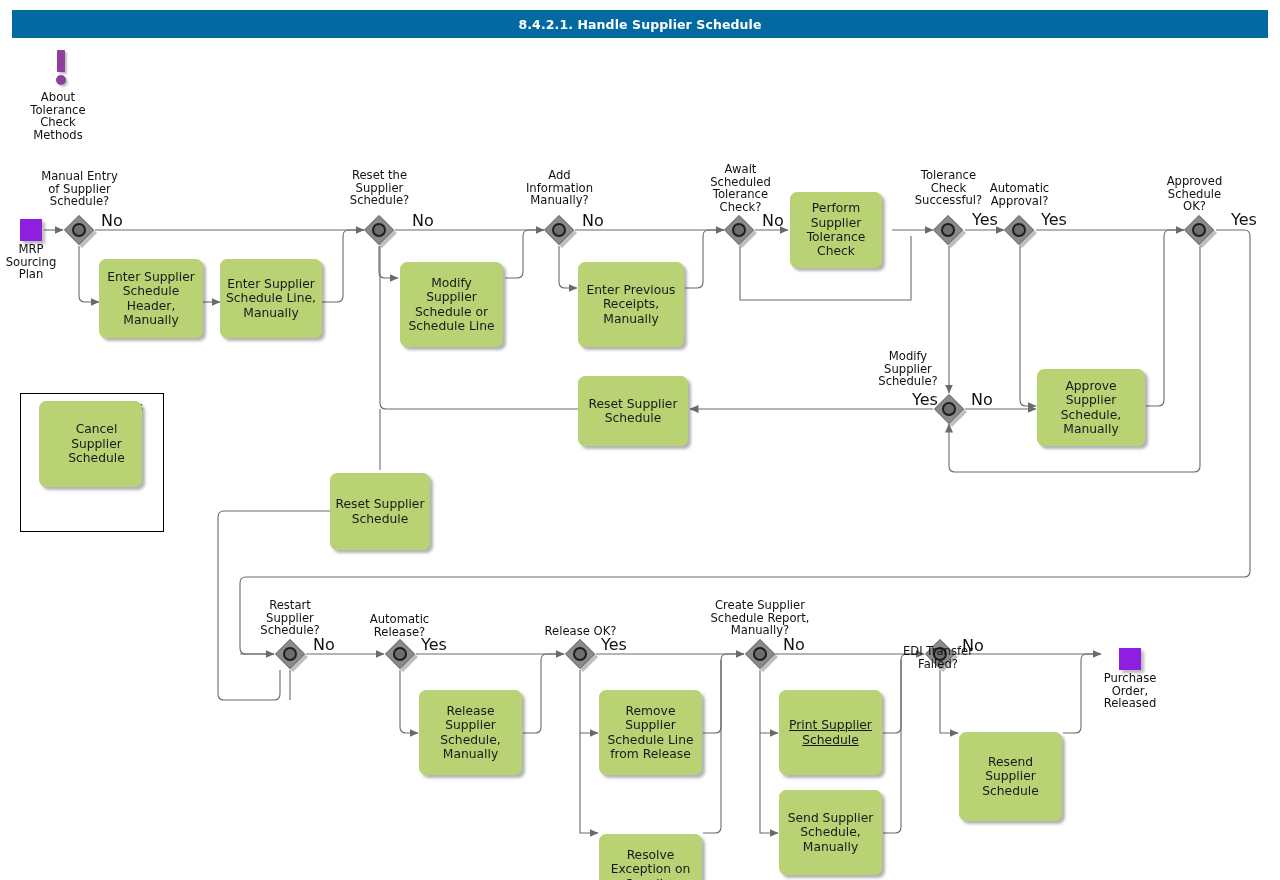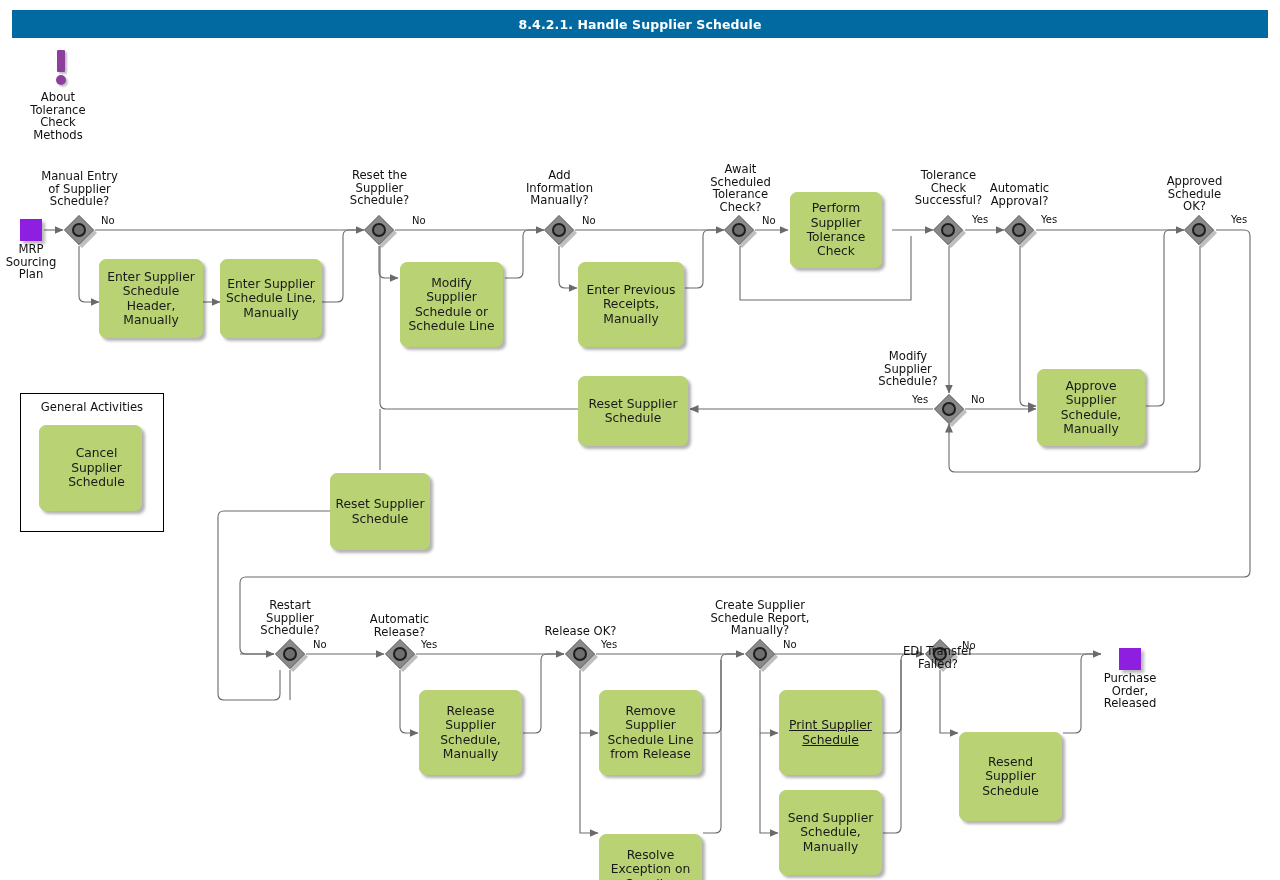--- a/index.html
+++ b/index.html
@@ -70,21 +70,21 @@
 
   
   .lbl{
     position:absolute;
     color:#111111;
     font-size:11.6px;line-height:12.6px;
     text-align:center;
     white-space:pre-line;
   }
   .yn{
-    position:absolute;color:#111111;font-size:10px;line-height:12.6px;
+    position:absolute;color:#111111;font-size:16px;line-height:12.6px;
   }
 
   
   .group{
     position:absolute;
     border:1px solid #000000;
     background:#ffffff;
   }
   .group-title{
     position:absolute;width:100%;text-align:center;
@@ -227,21 +227,21 @@
 Plan</div>
 
   <div class="evt" style="left:1119px;top:648px;"></div>
   <div class="lbl" style="left:1083px;top:672px;width:94px;">Purchase
 Order,
 Released</div>
 
   <div class="group" style="left:20px;top:393px;width:142px;height:137px;">
     <div class="group-title">General Activities</div>
   </div>
-  <div class="act" style="left:39px;top:425px;width:103px;height:86px;padding-left:16px;">Cancel Supplier
+  <div class="act" style="left:39px;top:401px;width:103px;height:86px;padding-left:16px;">Cancel Supplier
 Schedule</div>
 
   <div class="dec" style="left:64px;top:215px;">
     <div class="dshadow"></div>
       <div class="dbody"></div>
       <div class="dcirc"></div>
   </div>
   <div class="lbl" style="left:29px;top:170px;width:101px;">Manual Entry
 of Supplier
 Schedule?</div>

